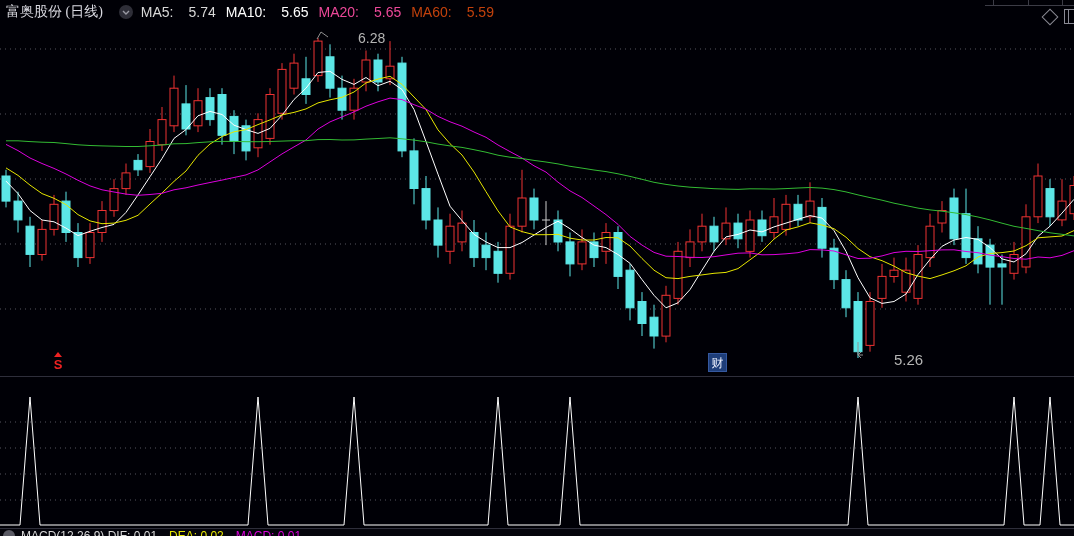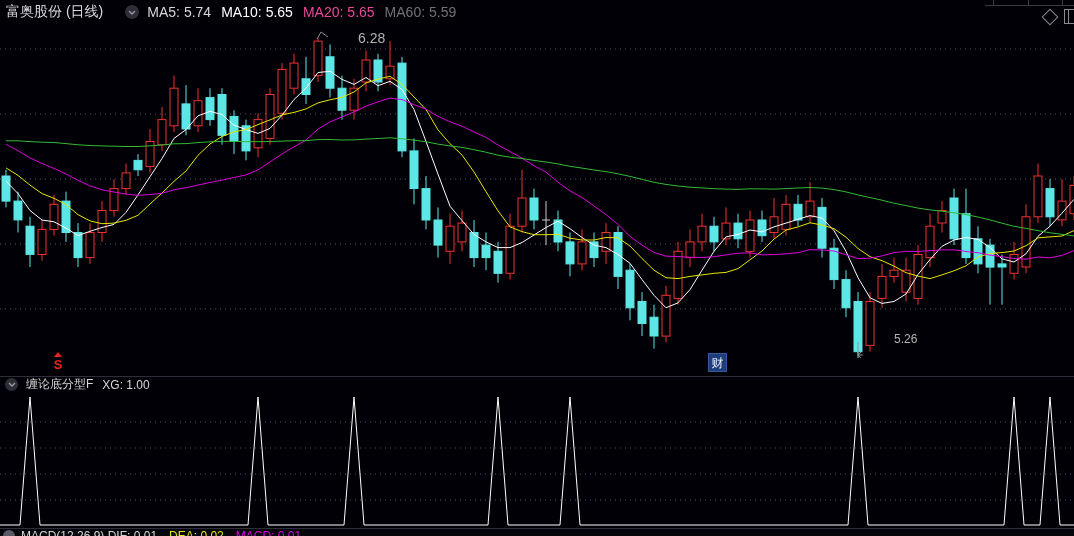--- a/index.html
+++ b/index.html
@@ -1,25 +1,25 @@
 <!DOCTYPE html>
 <html><head>
 <meta charset="utf-8">
 <style>
   html,body{margin:0;padding:0;background:#000;}
   .app{position:relative;width:1074px;height:536px;background:#000006;overflow:hidden;
        font-family:"Liberation Sans","DejaVu Sans",sans-serif;}
   .hdr{position:absolute;top:0;left:0;right:0;height:24px;display:flex;align-items:center;
        padding-left:6px;font-size:14px;white-space:nowrap;}
-  .title{color:#d8d8e0;margin-right:22px;}
+  .title{color:#d8d8e0;margin-right:16px;font-family:Liberation Serif, serif;}
   .chev{width:14px;height:14px;border-radius:50%;background:#2e2e38;display:inline-flex;
         align-items:center;justify-content:center;margin-right:8px;flex:0 0 auto;}
   .chev svg{display:block}
   .ma-item{margin-right:10px;}
-  .ma-item .v{margin-left:4px;}
+  .ma-item .v{margin-left:15px;}
   .chart-abs{position:absolute;left:0;}
   .divider{position:absolute;left:0;right:0;height:1px;background:#2e2e3a;}
   .ind-hdr{position:absolute;top:377px;left:0;right:0;height:15px;display:flex;
            align-items:center;padding-left:5px;font-size:12px;color:#d8d8d8;}
   .ind-name{margin-right:9px;}
   .price-label{position:absolute;color:#b4b4b4;font-size:14px;line-height:14px;margin-left:28px;}
   .news-marker{position:absolute;left:708px;top:353px;width:19px;height:19px;background:#1e3e7a;
                color:#eef2ff;font-size:12px;line-height:19px;text-align:center;border:1px solid #35589e;
                box-sizing:border-box;}
   .sell-marker{position:absolute;left:51px;top:352px;width:14px;text-align:center;color:#ee2222;}
@@ -47,21 +47,21 @@
   <div class="hdr">
     <span class="title">富奥股份 (日线)</span>
     <span class="chev">
       <svg width="8" height="5" viewBox="0 0 8 5">
           <polyline points="1,1 4,4 7,1" fill="none" stroke="#9a9aa4" stroke-width="1.4"></polyline>
         </svg>
     </span>
     <span class="ma-item" style="color: rgb(216, 216, 216);"><span>MA5:</span><span class="v">5.74</span></span>
     <span class="ma-item" style="color: #ffffff;"><span>MA10:</span><span class="v">5.65</span></span>
     <span class="ma-item" style="color: #ec4899;"><span>MA20:</span><span class="v">5.65</span></span>
-    <span class="ma-item" style="color: #737373;"><span>MA60:</span><span class="v">5.59</span></span>
+    <span class="ma-item" style="color: #c2410c;"><span>MA60:</span><span class="v">5.59</span></span>
   </div>
 
   <div class="tr-line" style="top:5px;left:985px;width:89px;height:1px;"></div>
   <div class="tr-line" style="top:0;left:993px;width:1px;height:5px;"></div>
   <div class="tr-line" style="top:0;left:1028px;width:1px;height:5px;"></div>
   <div class="tr-line" style="top:0;left:1062px;width:1px;height:5px;"></div>
   <div class="diamond"></div>
   <div class="restore">
       <i></i>
     </div>
@@ -263,38 +263,29 @@
         <g>
           <polyline points="317,15 321,8 328,13" fill="none" stroke="#909090" stroke-width="1"></polyline>
         </g>
         <g>
           <polyline points="858,318 858,331 863,331" fill="none" stroke="#909090" stroke-width="1"></polyline>
           <polyline points="861,328 858,331 861,334" fill="none" stroke="#909090" stroke-width="1"></polyline>
         </g>
       </svg></div>
 
   <div class="price-label" style="left:330px;top:31px;">6.28</div>
-  <div class="price-label" style="left:866px;top:332px;font-size:12px;">5.26</div>
+  <div class="price-label" style="left:866px;top:353px;font-size:15px;">5.26</div>
   <div class="news-marker">财</div>
   <div class="sell-marker">
     <div class="tri"></div>
     <div class="s">S</div>
   </div>
 
   <div class="divider" style="top:376px;"></div>
 
-  <div class="ind-hdr">
-    <span class="chev" style="width:13px;height:13px;">
-      <svg width="8" height="5" viewBox="0 0 8 5">
-          <polyline points="1,1 4,4 7,1" fill="none" stroke="#9a9aa4" stroke-width="1.4"></polyline>
-        </svg>
-    </span>
-    <span class="ind-name">缠论底分型F</span>
-    <span>XG:</span>&nbsp;<span>1.00</span>
-  </div>
 
   <div id="ind-chart" class="chart-abs" style="top:392px;width:1074px;height:136px;"><svg width="1074" height="136" viewBox="0 0 1074 136" xmlns="http://www.w3.org/2000/svg">
         <g>
           <line x1="0" y1="30" x2="1074" y2="30" stroke="#55555e" stroke-width="1" stroke-dasharray="1,4"></line>
           <line x1="0" y1="56" x2="1074" y2="56" stroke="#55555e" stroke-width="1" stroke-dasharray="1,4"></line>
           <line x1="0" y1="82" x2="1074" y2="82" stroke="#55555e" stroke-width="1" stroke-dasharray="1,4"></line>
           <line x1="0" y1="108" x2="1074" y2="108" stroke="#55555e" stroke-width="1" stroke-dasharray="1,4"></line>
         </g>
         <polyline points="0,133 20,133 30,5 40,133 248,133 258,5 268,133 344,133 354,5 364,133 488,133 498,5 508,133 560,133 570,5 580,133 848,133 858,5 868,133 1004,133 1014,5 1024,133 1040,133 1050,5 1060,133 1074,133" fill="none" stroke="#ffffff" stroke-width="1"></polyline>
       </svg></div>

